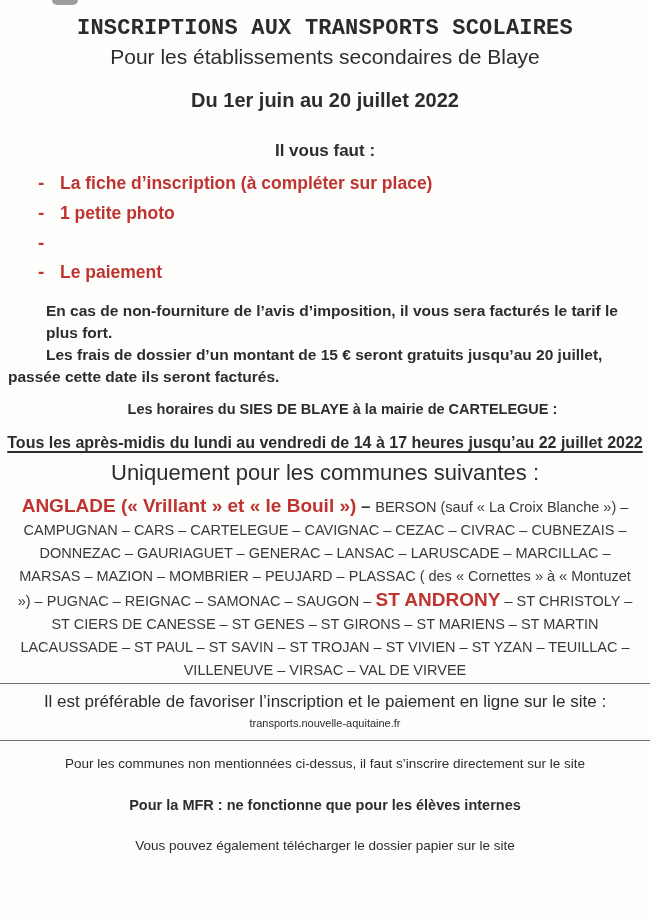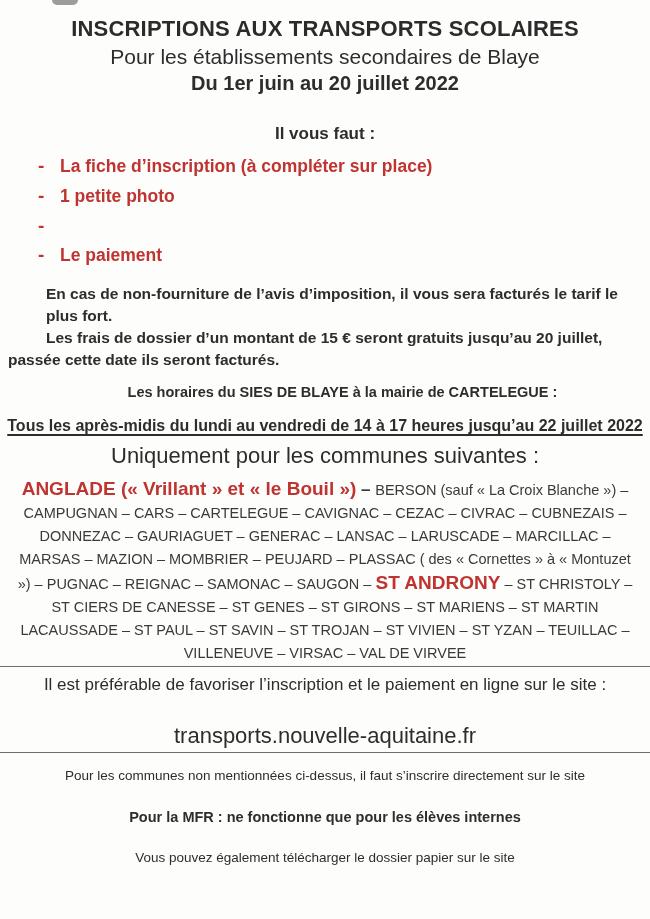--- a/index.html
+++ b/index.html
@@ -15,24 +15,24 @@
 
   .smudge {
     position: absolute; top: 0; left: 52px; width: 26px; height: 5px;
     background: #6a6a6a; opacity: .65; border-radius: 0 0 5px 5px;
   }
 
   .center { text-align: center; }
 
   .doc-title {
     font-size: 22px; font-weight: bold; letter-spacing: .2px;
-    line-height: 27px; color: #2b2b2b;
+    line-height: 27px; color: #2b2b2b; font-family: Liberation Mono, monospace;
   }
   .doc-subtitle { font-size: 21px; font-weight: normal; line-height: 28px; margin-top: 1px; }
-  .doc-period  { font-size: 20px; font-weight: bold; line-height: 25px; margin-top: 0; }
+  .doc-period  { font-size: 20px; font-weight: bold; line-height: 25px; margin-top: 17px; }
 
   .need-heading { font-size: 17px; font-weight: bold; margin-top: 28px; }
 
   .req-list { margin-top: 7px; }
   .req-item {
     display: flex; align-items: baseline;
     color: #bf3430; font-weight: bold; font-size: 17.5px; line-height: 29px;
   }
   .req-marker { width: 22px; margin-left: 38px; flex: none; font-size: 19px; }
 
@@ -57,21 +57,21 @@
   .communes-list .big-dash { font-size: 17px; font-weight: bold; }
 
   .rule {
     height: 0; border: none; border-top: 1.6px solid #6f6f6f;
     margin: 0; width: 650px;
   }
   .rule-1 { margin-top: 1px; }
   .rule-2 { margin-top: 6px; }
 
   .pref-line { margin-top: 7px; font-size: 17px; line-height: 22px; }
-  .website   { margin-top: 29px; font-size: 22px; line-height: 21px; }
+  .website   { font-size: 11px; line-height: 21px; }
 
   .small-line { margin-top: 14px; font-size: 13.5px; line-height: 18px; }
   .small-line.download { margin-top: 22px; }
   .mfr-line  { margin-top: 23px; font-size: 14.5px; font-weight: bold; line-height: 19px; }
 </style>
 </head>
 <body>
 
 <div class="sheet">
 

